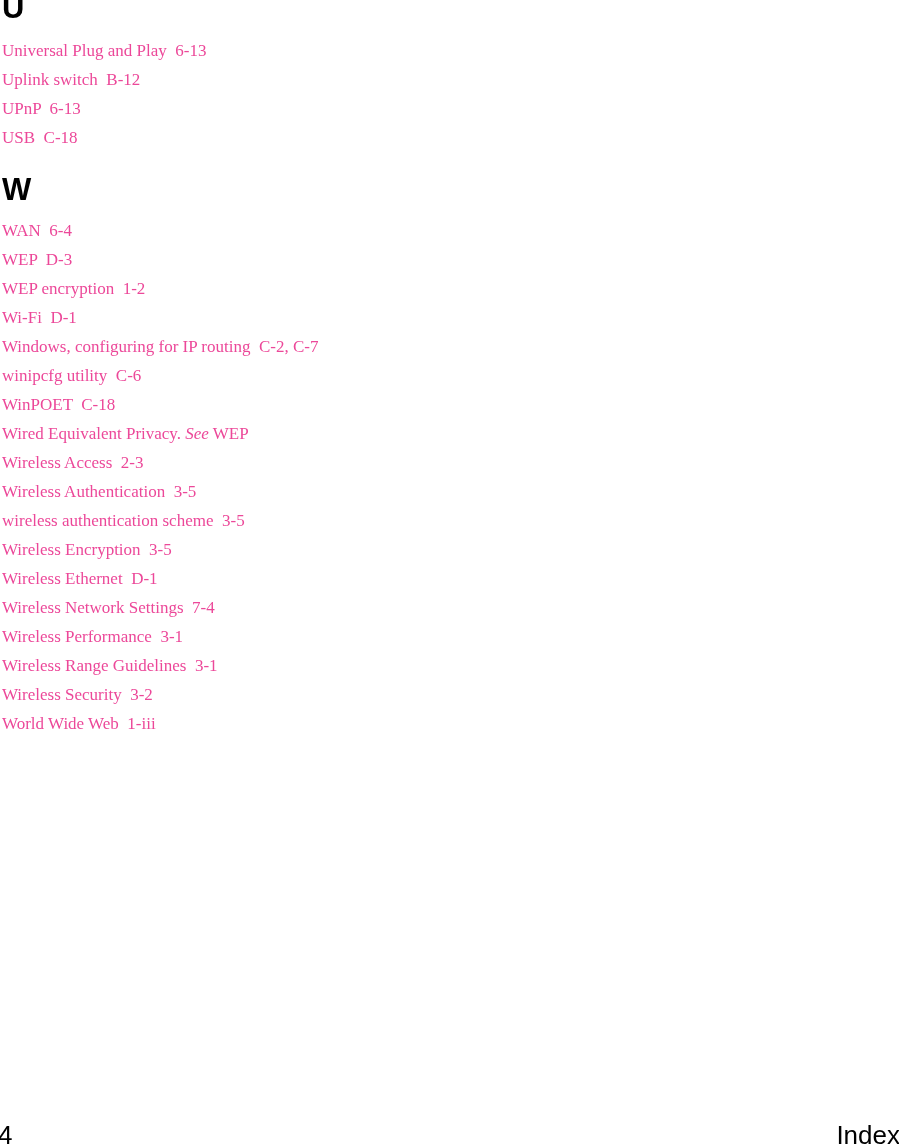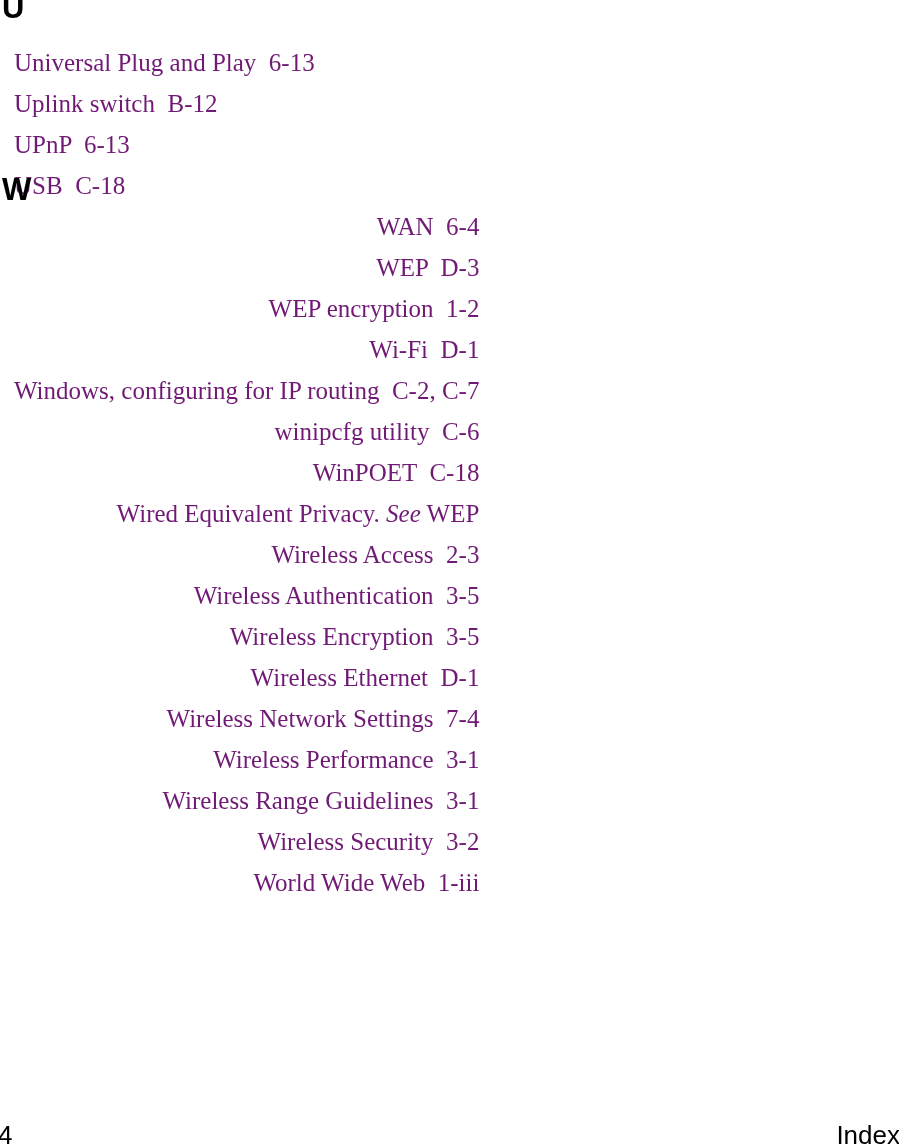--- a/index.html
+++ b/index.html
@@ -66,29 +66,29 @@
 
   
   .entry-list {
     position: absolute;
     left: 1px;
     list-style: none;
     margin: 0;
     padding: 0;
   }
   .entry-list.list-u { top: 36px; }
-  .entry-list.list-w { top: 200px; text-align: right; }
+  .entry-list.list-w { top: 216px; }
 
   .entry {
     font-family: "Liberation Serif", "DejaVu Serif", serif;
-    font-size: 25px;
+    font-size: 17px;
     line-height: 29px;
-    color: #701a75;
+    color: #ec4899;
     white-space: pre;
-    margin: 12px;
+    margin: 0;
     padding: 0;
   }
 
   .entry .see {
     font-style: italic;
   }
 
   
   .page-footer {
     position: absolute;
@@ -141,20 +141,21 @@
       <li class="entry">WAN  6-4</li>
       <li class="entry">WEP  D-3</li>
       <li class="entry">WEP encryption  1-2</li>
       <li class="entry">Wi-Fi  D-1</li>
       <li class="entry">Windows, configuring for IP routing  C-2, C-7</li>
       <li class="entry">winipcfg utility  C-6</li>
       <li class="entry">WinPOET  C-18</li>
       <li class="entry"><span>Wired Equivalent Privacy. </span><span class="see">See</span><span> WEP</span></li>
       <li class="entry">Wireless Access  2-3</li>
       <li class="entry">Wireless Authentication  3-5</li>
+      <li class="entry">wireless authentication scheme  3-5</li>
       <li class="entry">Wireless Encryption  3-5</li>
       <li class="entry">Wireless Ethernet  D-1</li>
       <li class="entry">Wireless Network Settings  7-4</li>
       <li class="entry">Wireless Performance  3-1</li>
       <li class="entry">Wireless Range Guidelines  3-1</li>
       <li class="entry">Wireless Security  3-2</li>
       <li class="entry">World Wide Web  1-iii</li>
     </ul>
 
   </div>

